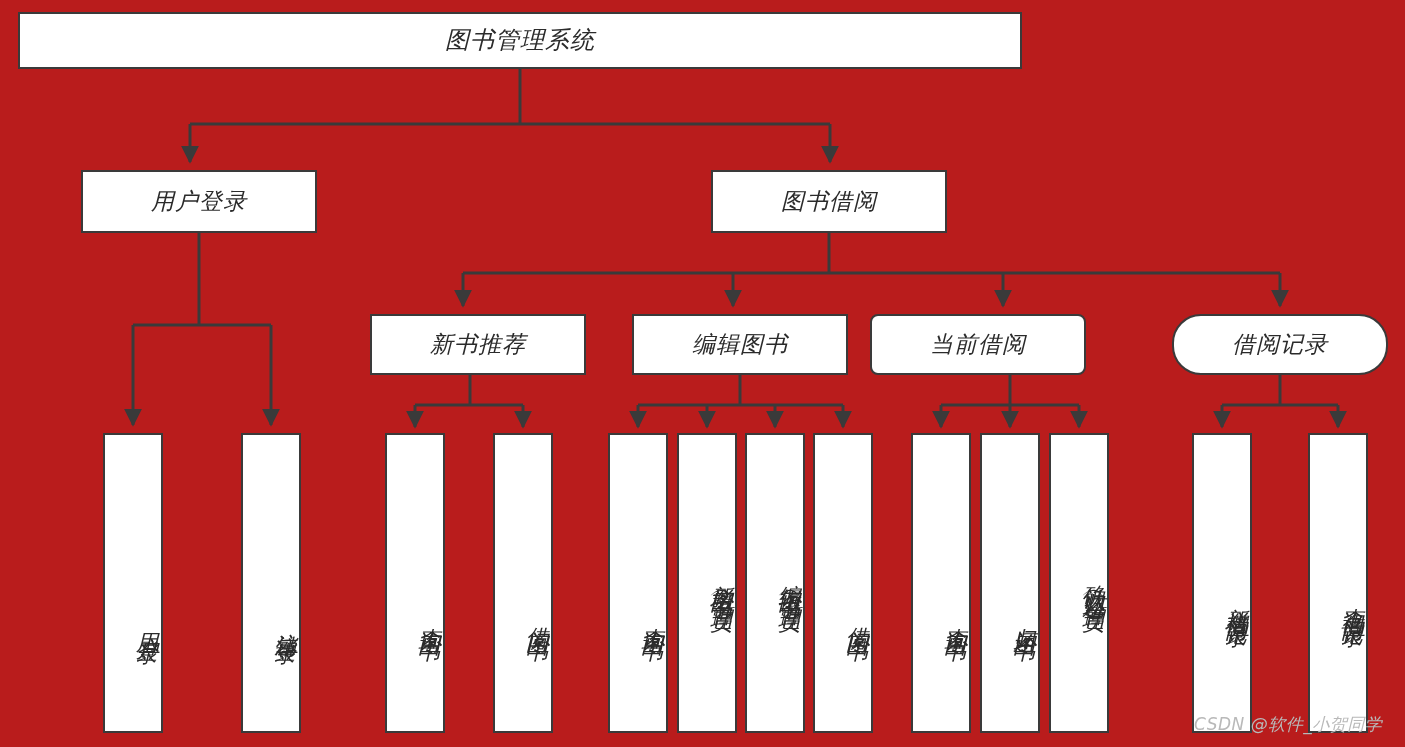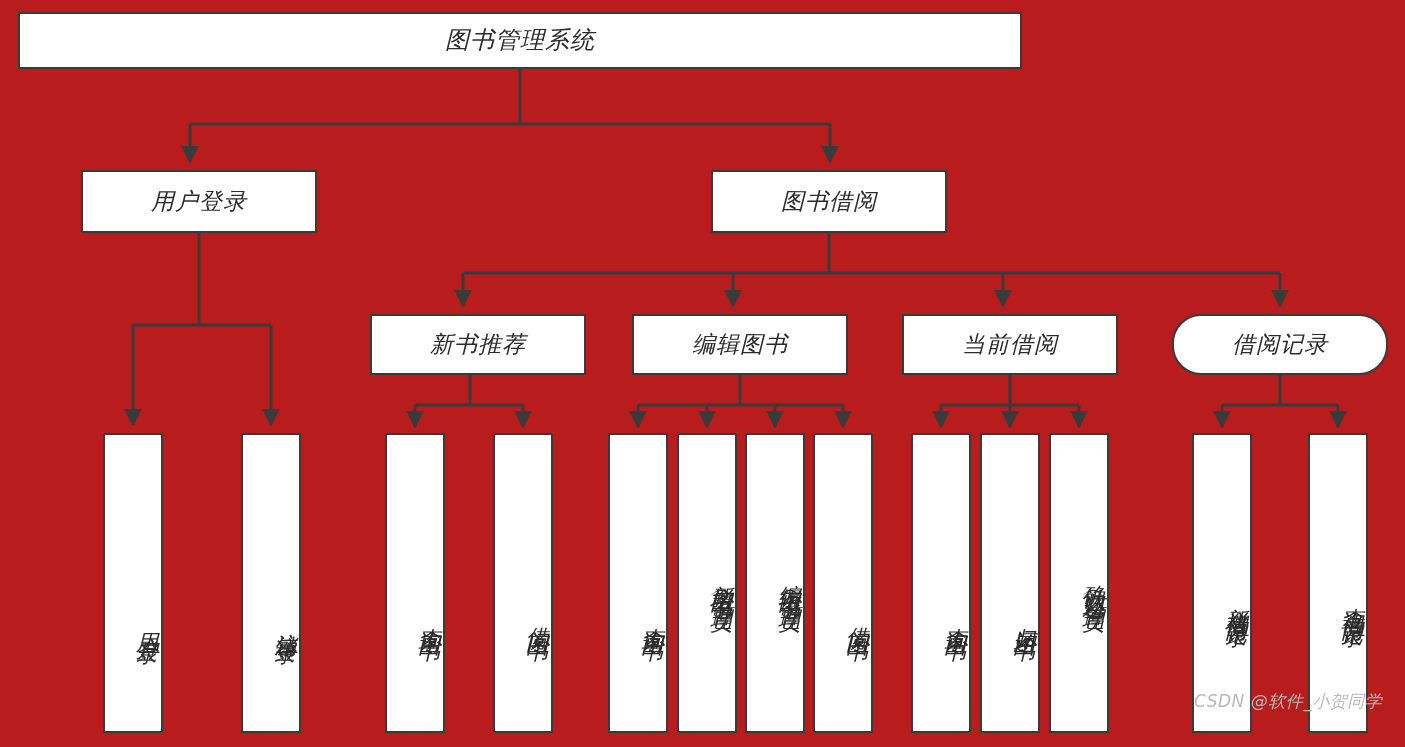--- a/index.html
+++ b/index.html
@@ -121,36 +121,36 @@
     </g>
   </svg>
 
   <div class="node-box node-h node-root" style="left:18px; top:12px; width:1004px; height:57px;">图书管理系统</div>
 
   <div class="node-box node-h" style="left:81px; top:170px; width:236px; height:63px;">用户登录</div>
   <div class="node-box node-h" style="left:711px; top:170px; width:236px; height:63px;">图书借阅</div>
 
   <div class="node-box node-h" style="left:370px; top:314px; width:216px; height:61px;">新书推荐</div>
   <div class="node-box node-h" style="left:632px; top:314px; width:216px; height:61px;">编辑图书</div>
-  <div class="node-box node-h" style="left:902px; top:314px; width:216px; height:61px;">当前借阅</div>
+  <div class="node-box node-h" style="left:870px; top:314px; width:216px; height:61px;border-radius:8px;">当前借阅</div>
   <div class="node-box node-h" style="left:1172px; top:314px; width:216px; height:61px;border-radius:29px;">借阅记录</div>
 
   <div class="node-box node-v" style="left:103px; top:433px; width:60px; height:300px; padding-top:80px;">用户登录</div>
   <div class="node-box node-v" style="left:241px; top:433px; width:60px; height:300px; padding-top:80px;">注销登录</div>
 
   <div class="node-box node-v" style="left:385px; top:433px; width:60px; height:300px; padding-top:70px;">查询图书</div>
   <div class="node-box node-v" style="left:493px; top:433px; width:60px; height:300px; padding-top:70px;">借阅图书</div>
 
   <div class="node-box node-v" style="left:608px; top:433px; width:60px; height:300px; padding-top:70px;">查询图书</div>
   <div class="node-box node-v tall" style="left:677px; top:433px; width:60px; height:300px; padding-top:4px;">新增图书（管理员）</div>
   <div class="node-box node-v tall" style="left:745px; top:433px; width:60px; height:300px; padding-top:4px;">编辑图书（管理员）</div>
   <div class="node-box node-v" style="left:813px; top:433px; width:60px; height:300px; padding-top:70px;">借阅图书</div>
 
   <div class="node-box node-v" style="left:911px; top:433px; width:60px; height:300px; padding-top:70px;">查询图书</div>
   <div class="node-box node-v" style="left:980px; top:433px; width:60px; height:300px; padding-top:70px;">归还图书</div>
   <div class="node-box node-v tall" style="left:1049px; top:433px; width:60px; height:300px; padding-top:4px;">确认归还（管理员）</div>
 
   <div class="node-box node-v" style="left:1192px; top:433px; width:60px; height:300px; padding-top:38px;">新增借阅记录</div>
   <div class="node-box node-v" style="left:1308px; top:433px; width:60px; height:300px; padding-top:38px;">查询借阅记录</div>
 
-  <div class="watermark" style="left:1194px; top:690px;">CSDN @软件_小贺同学</div>
+  <div class="watermark" style="left:1194px; top:713px;">CSDN @软件_小贺同学</div>
 
 </div>
 
 </body></html>

